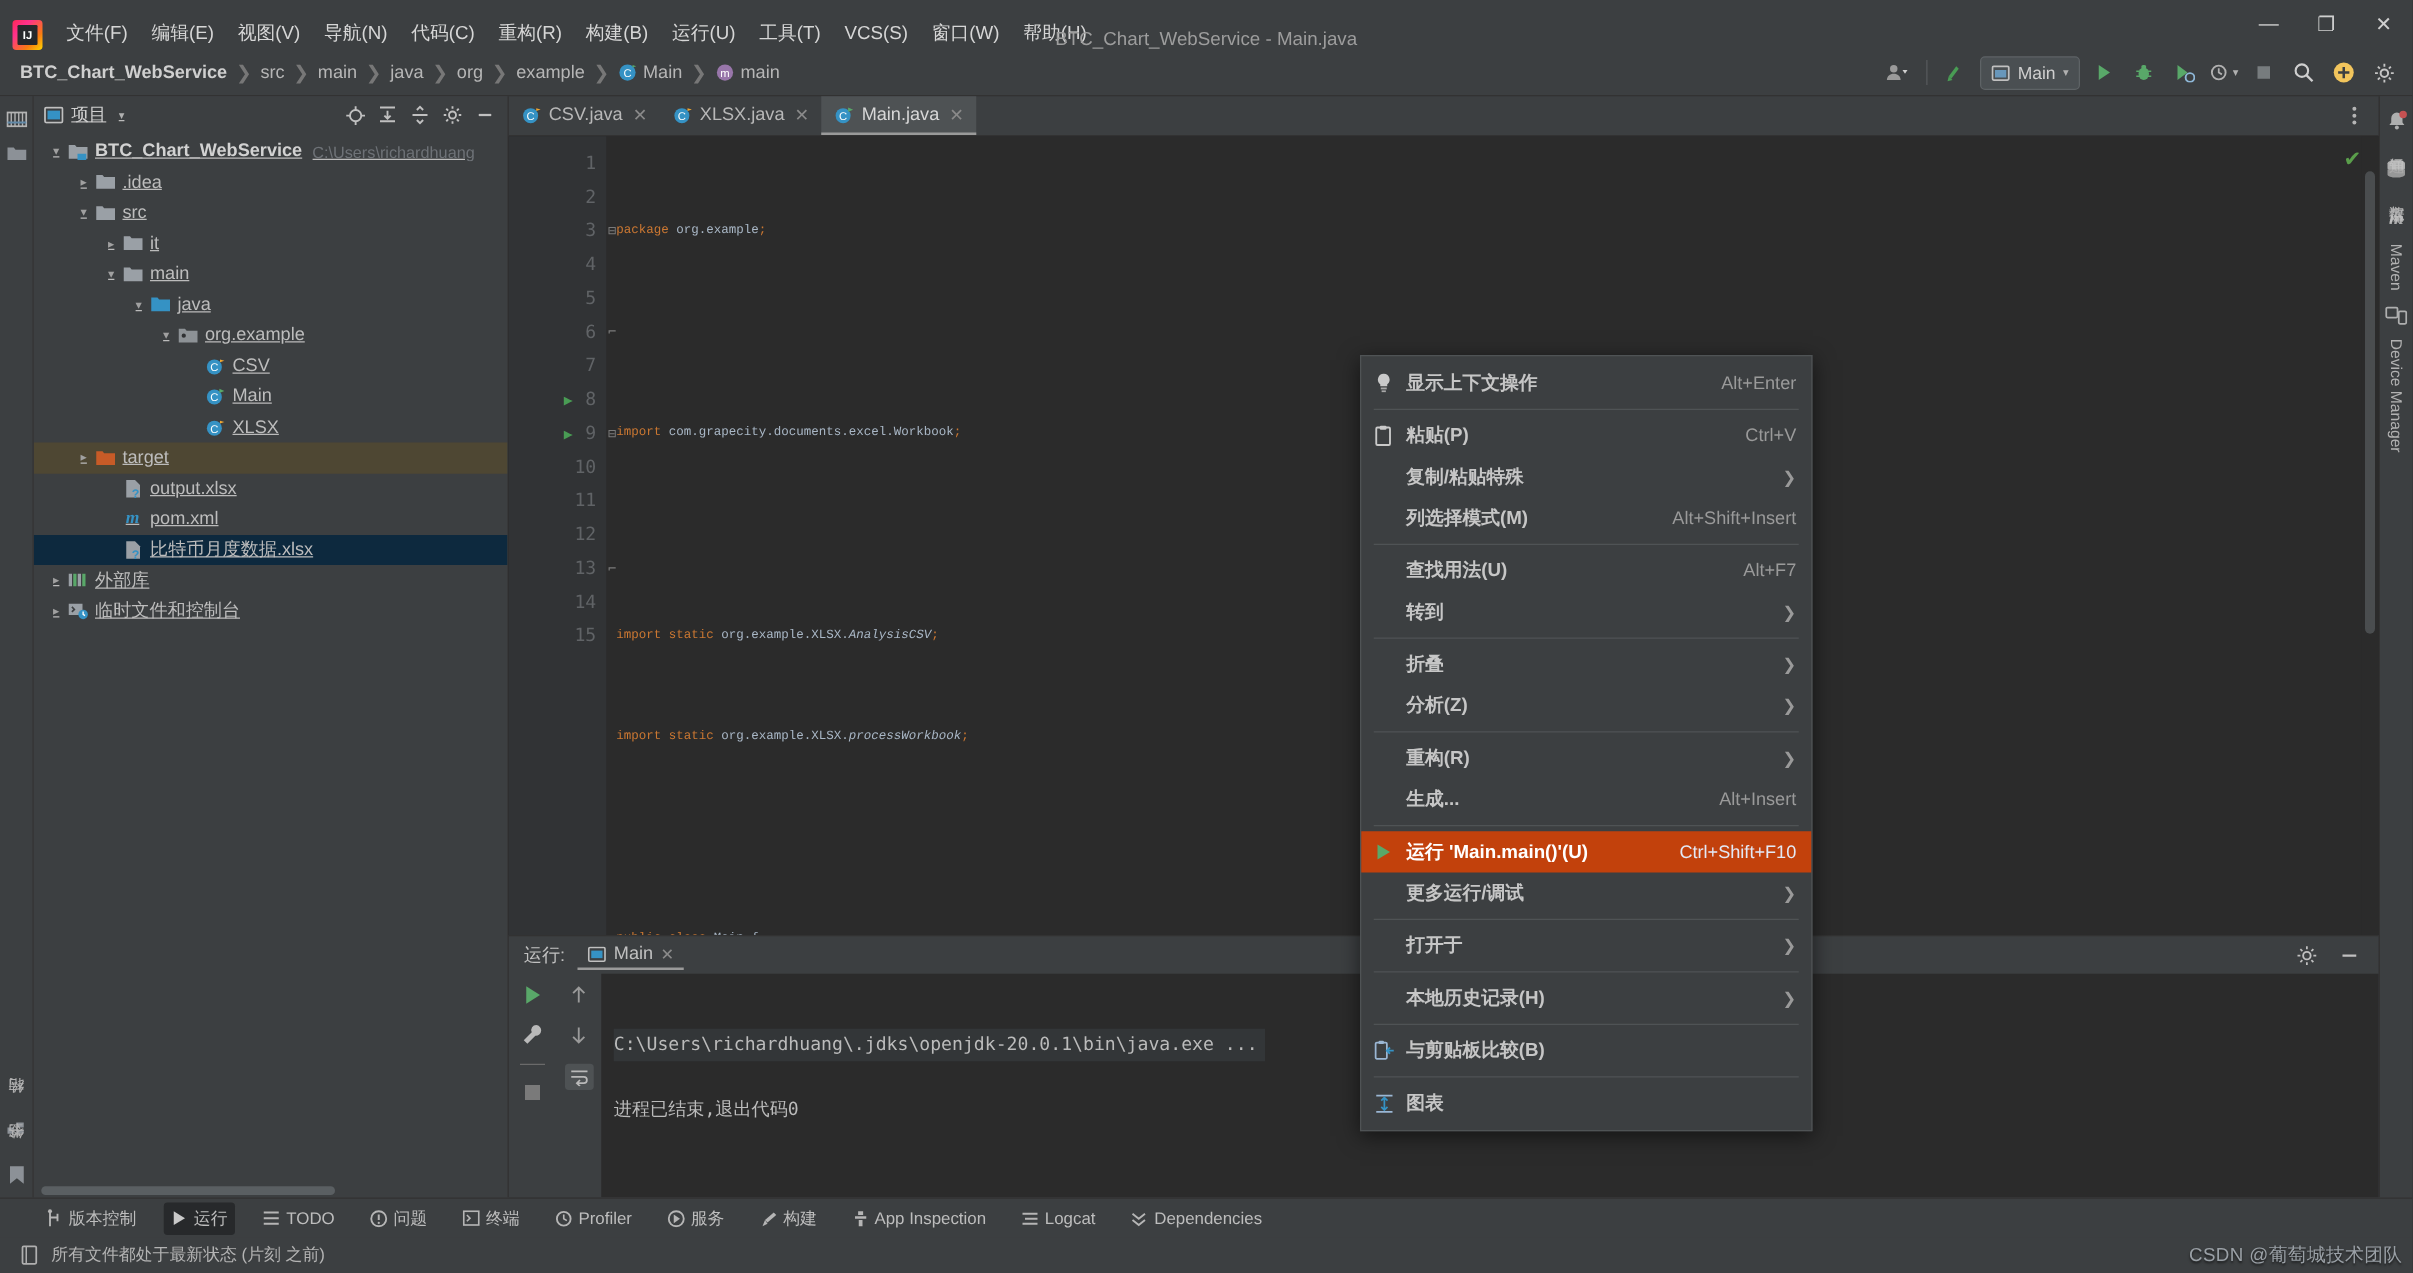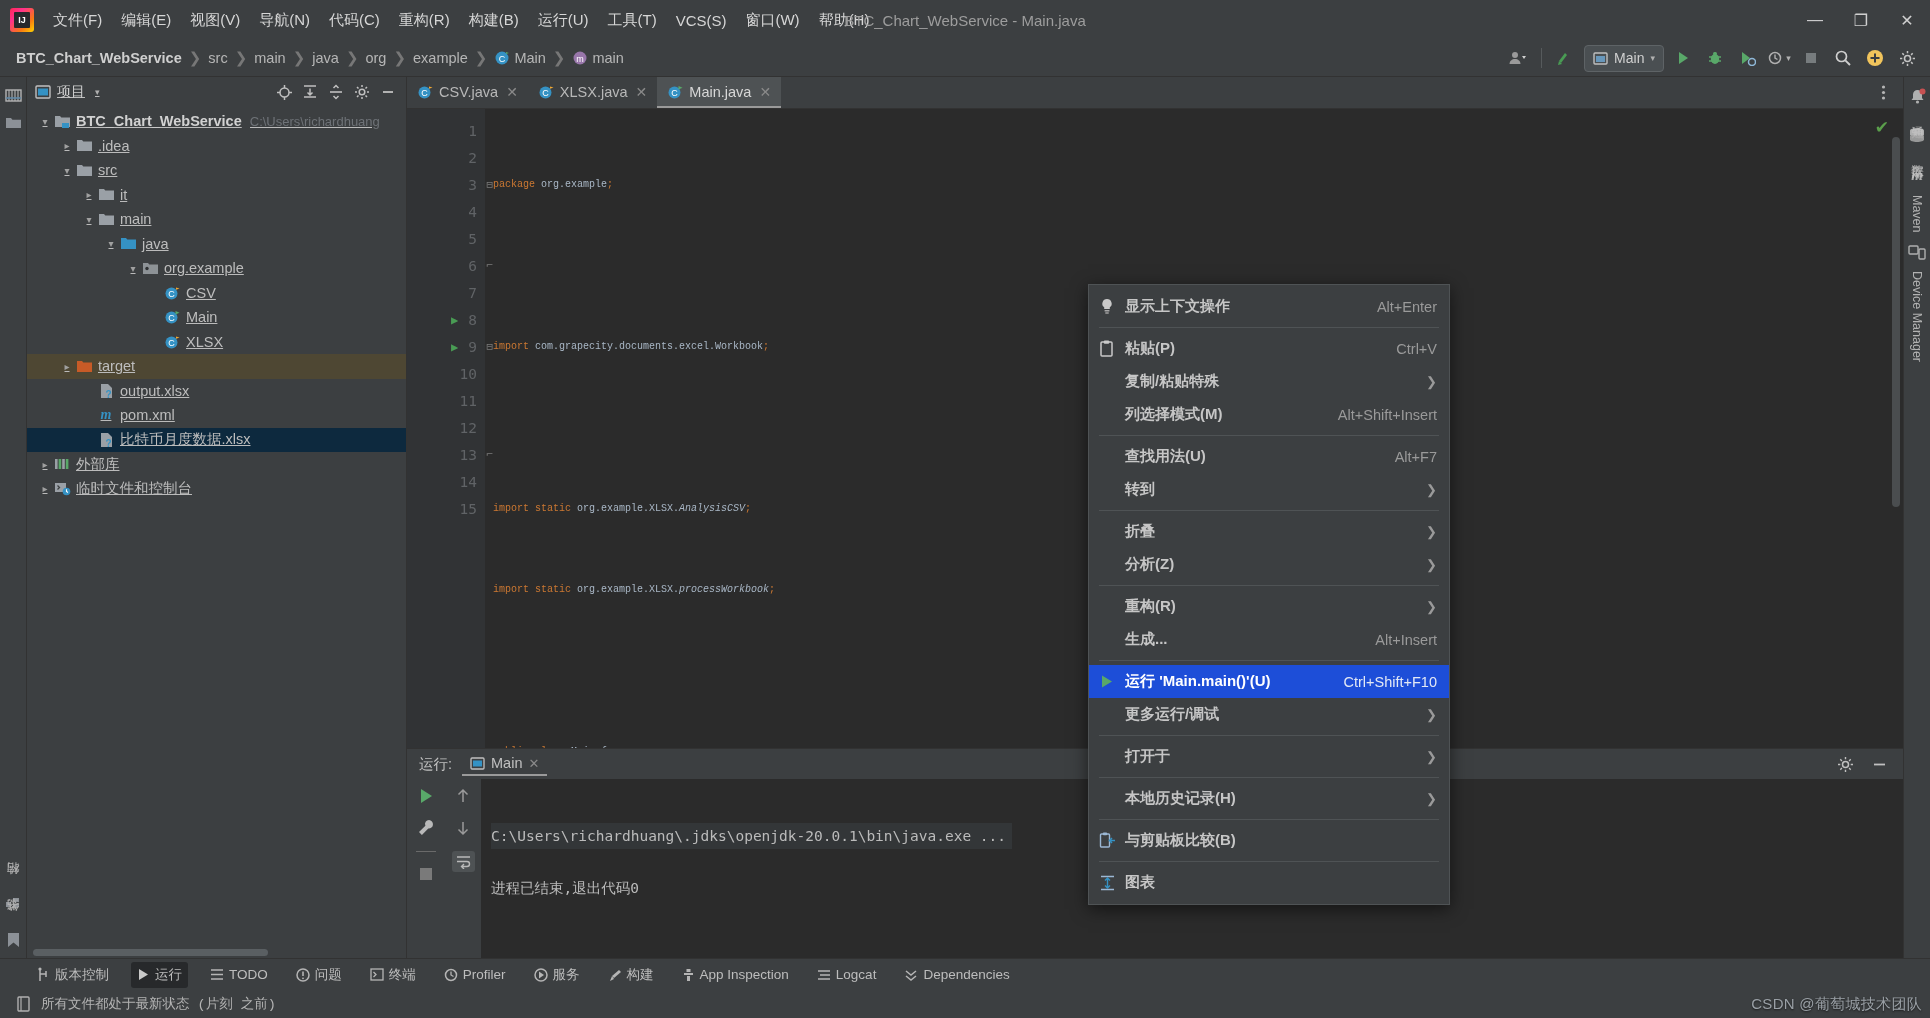--- a/index.html
+++ b/index.html
@@ -8,21 +8,21 @@
     background: #3c3f41;
     font-family: "Liberation Sans", sans-serif;
     overflow: hidden;
     color: #bbbbbb;
     -webkit-font-smoothing: antialiased;
   }
   .app { position: relative; width: 1930px; height: 1018px; display: flex; flex-direction: column; }
 
   
   .titlebar {
-    height: 40px; background: #3c3f41; display: flex; align-items: center;
+    height: 40px; background: #3c3f41; display: flex; align-items: flex-end;
     flex: 0 0 40px; position: relative;
   }
   .ij-logo {
     width: 24px; height: 24px; margin: 0 10px 0 10px; border-radius: 3px;
     background: linear-gradient(135deg,#fe2857 0%,#ff318c 30%,#f97a12 70%,#ffd600 100%);
     position: relative; flex: 0 0 24px;
   }
   .ij-logo::after {
     content: "IJ"; position: absolute; inset: 4px; background: #27282c; color: #fff;
     font-size: 9px; font-weight: bold; display: flex; align-items: center; justify-content: center;
@@ -165,32 +165,32 @@
 
   
   .toolbar-bottom {
     height: 32px; flex: 0 0 32px; background: #3c3f41; display: flex; align-items: center;
     padding-left: 30px; gap: 16px; border-top: 1px solid #323232;
   }
   .tb-item { display: flex; align-items: center; gap: 5px; font-size: 13.5px; color: #bdbdbd; padding: 4px 6px; border-radius: 3px;}
   .tb-item.active { background: #27292b; }
   .statusbar {
     height: 28px; flex: 0 0 28px; background: #3c3f41; display: flex; align-items: center;
-    padding-left: 16px; gap: 10px; font-size: 13.5px; color: #b3b3b3; font-family: Liberation Mono, monospace;
+    padding-left: 16px; gap: 10px; font-size: 13.5px; color: #b3b3b3;
   }
   .status-right { margin-left:auto; padding-right: 14px; font-size: 14px; color: #c9c9c9; }
 
   
   .ctxmenu {
     position: absolute; left: 1088px; top: 284px; width: 362px; background: #3c3f41;
     border: 1px solid #4f5355; box-shadow: 0 4px 16px rgba(0,0,0,.55); padding: 5px 0;
     z-index: 50;
   }
   .mi { height: 33px; display: flex; align-items: center; padding: 0 12px 0 10px; font-size: 15px; color: #c6c6c6; }
-  .mi.sel { background: #1d4ed8; color: #ffffff; justify-content: center; }
+  .mi.sel { background: #c2410c; color: #ffffff; justify-content: center; }
   .mi-icon { width: 26px; flex: 0 0 26px; display: flex; align-items: center; justify-content: flex-start; }
   .mi-label { flex: 1 1 auto; white-space: nowrap; font-weight: bold; }
   .mi-accel { color: #9a9a9a; font-size: 14.5px; margin-left: 20px; }
   .mi.sel .mi-accel { color: #e3e9f5; }
   .mi-arrow { color: #9a9a9a; font-size: 13px; margin-left: 20px; }
   .msep { height: 1px; background: #4f5355; margin: 4px 10px; }
 
   .watermark {
     position: absolute; right: 8px; bottom: 4px; font-size: 15px; color: #9aa0a6; z-index: 60;
     letter-spacing: .3px; text-shadow: 0 1px 2px rgba(0,0,0,.6);

